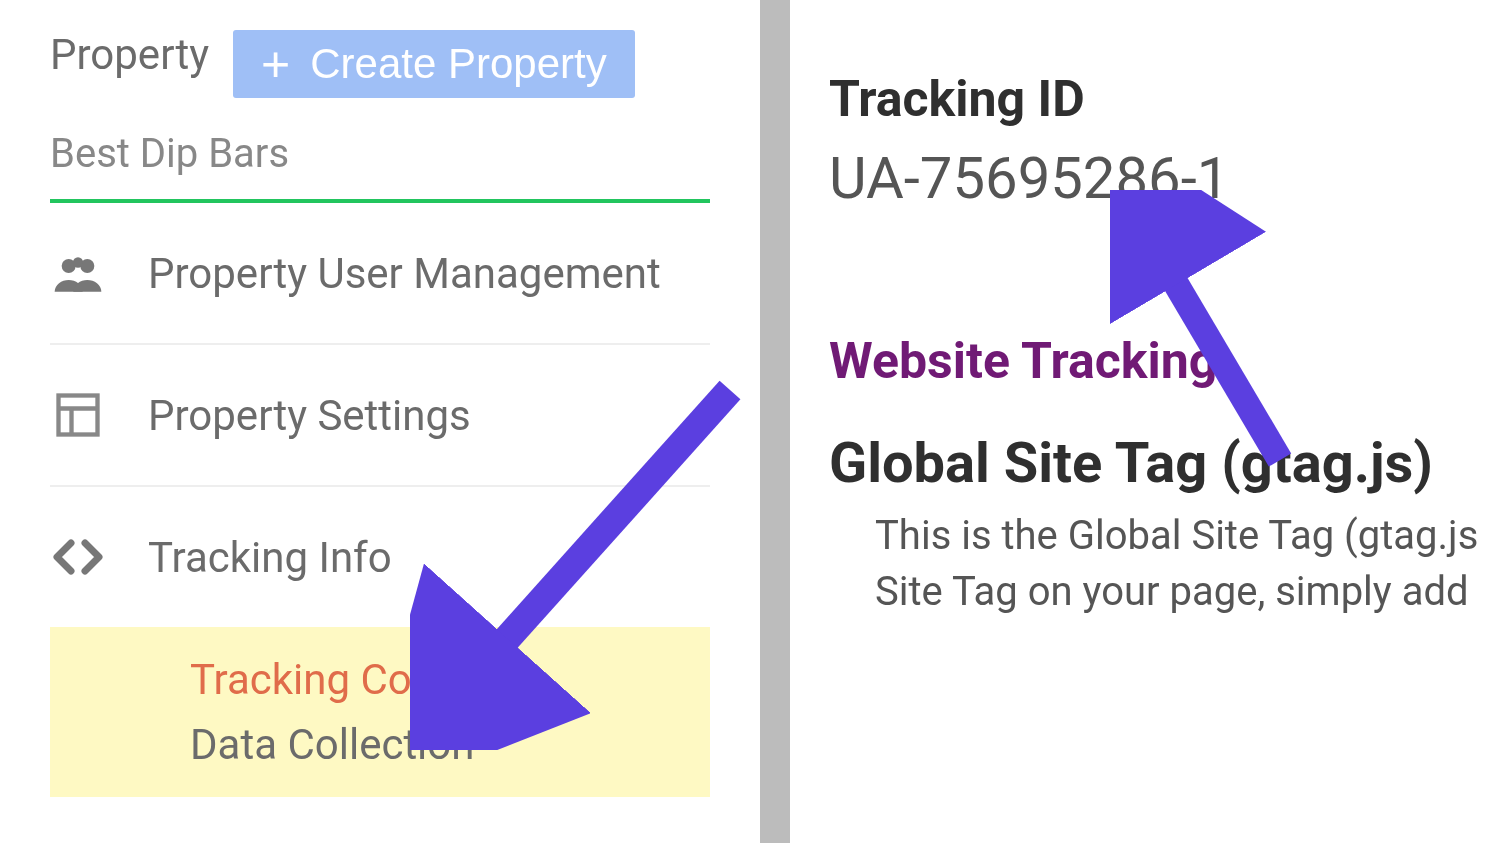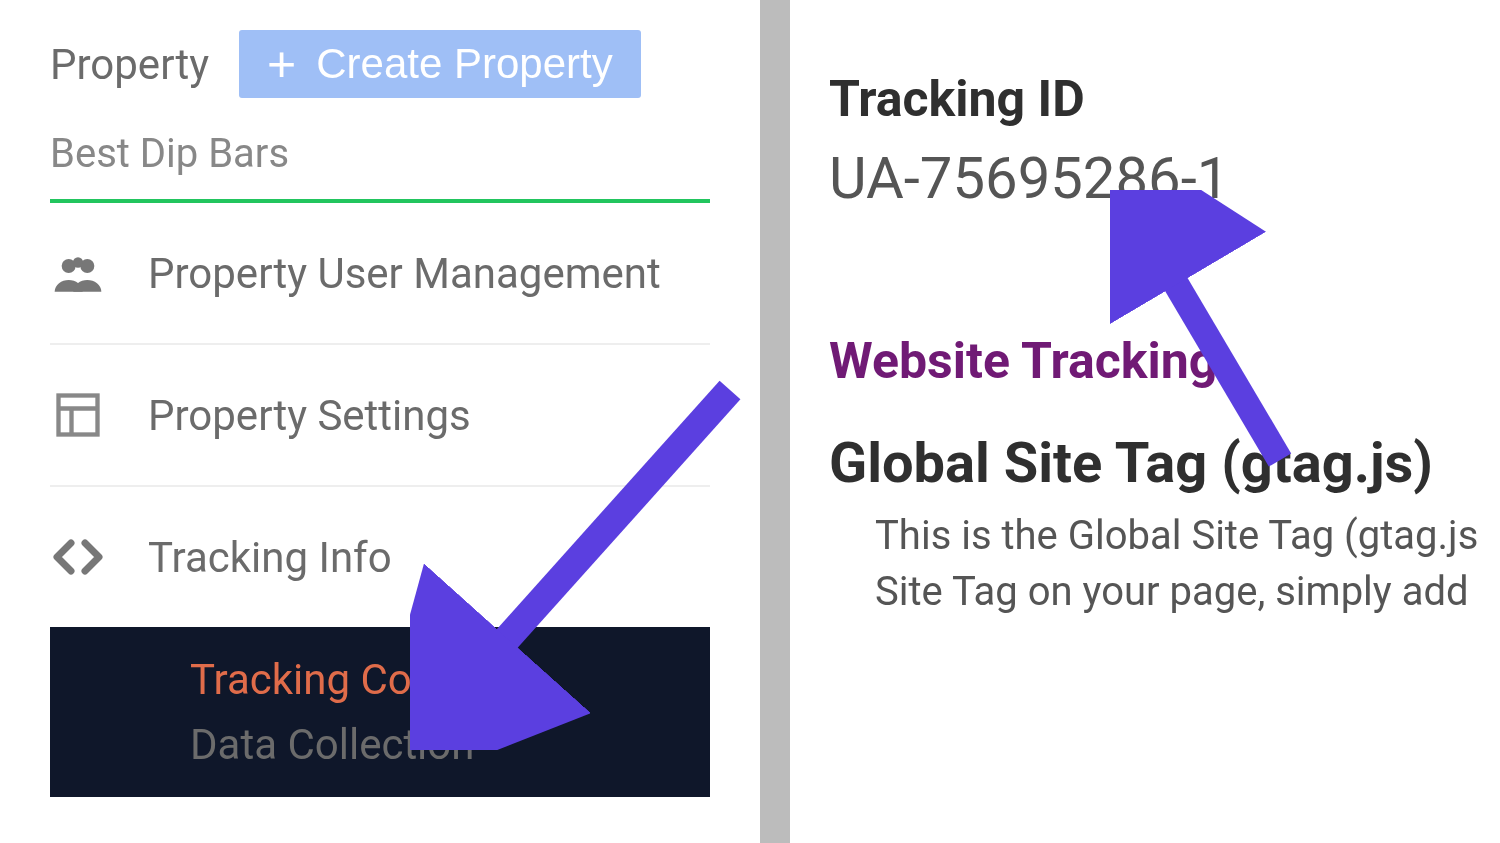--- a/index.html
+++ b/index.html
@@ -12,22 +12,21 @@
       background: #fff;
     }
     .sidebar {
       width: 760px;
       padding: 30px 50px 0 50px;
       display: flex;
       flex-direction: column;
     }
     .header-row {
       display: flex;
-      align-items: center;
-      gap: 30px;
+      gap: 24px;
       margin-bottom: 32px;
     }
     .header-label {
       font-size: 42px;
       color: #6b6b6b;
       font-weight: 400;
     }
     .create-btn {
       display: flex;
       align-items: center;
@@ -75,21 +74,21 @@
       color: #777;
     }
     .nav-label {
       font-size: 42px;
       color: #6b6b6b;
       font-weight: 400;
     }
     .sub-list {
       display: flex;
       flex-direction: column;
-      background: #0f172a;
+      background: #fef9c3;
       padding: 20px 0;
     }
     .sub-item {
       font-size: 42px;
       color: #6b6b6b;
       padding: 8px 0 8px 140px;
       font-weight: 400;
       cursor: pointer;
     }
     .sub-item.active {

